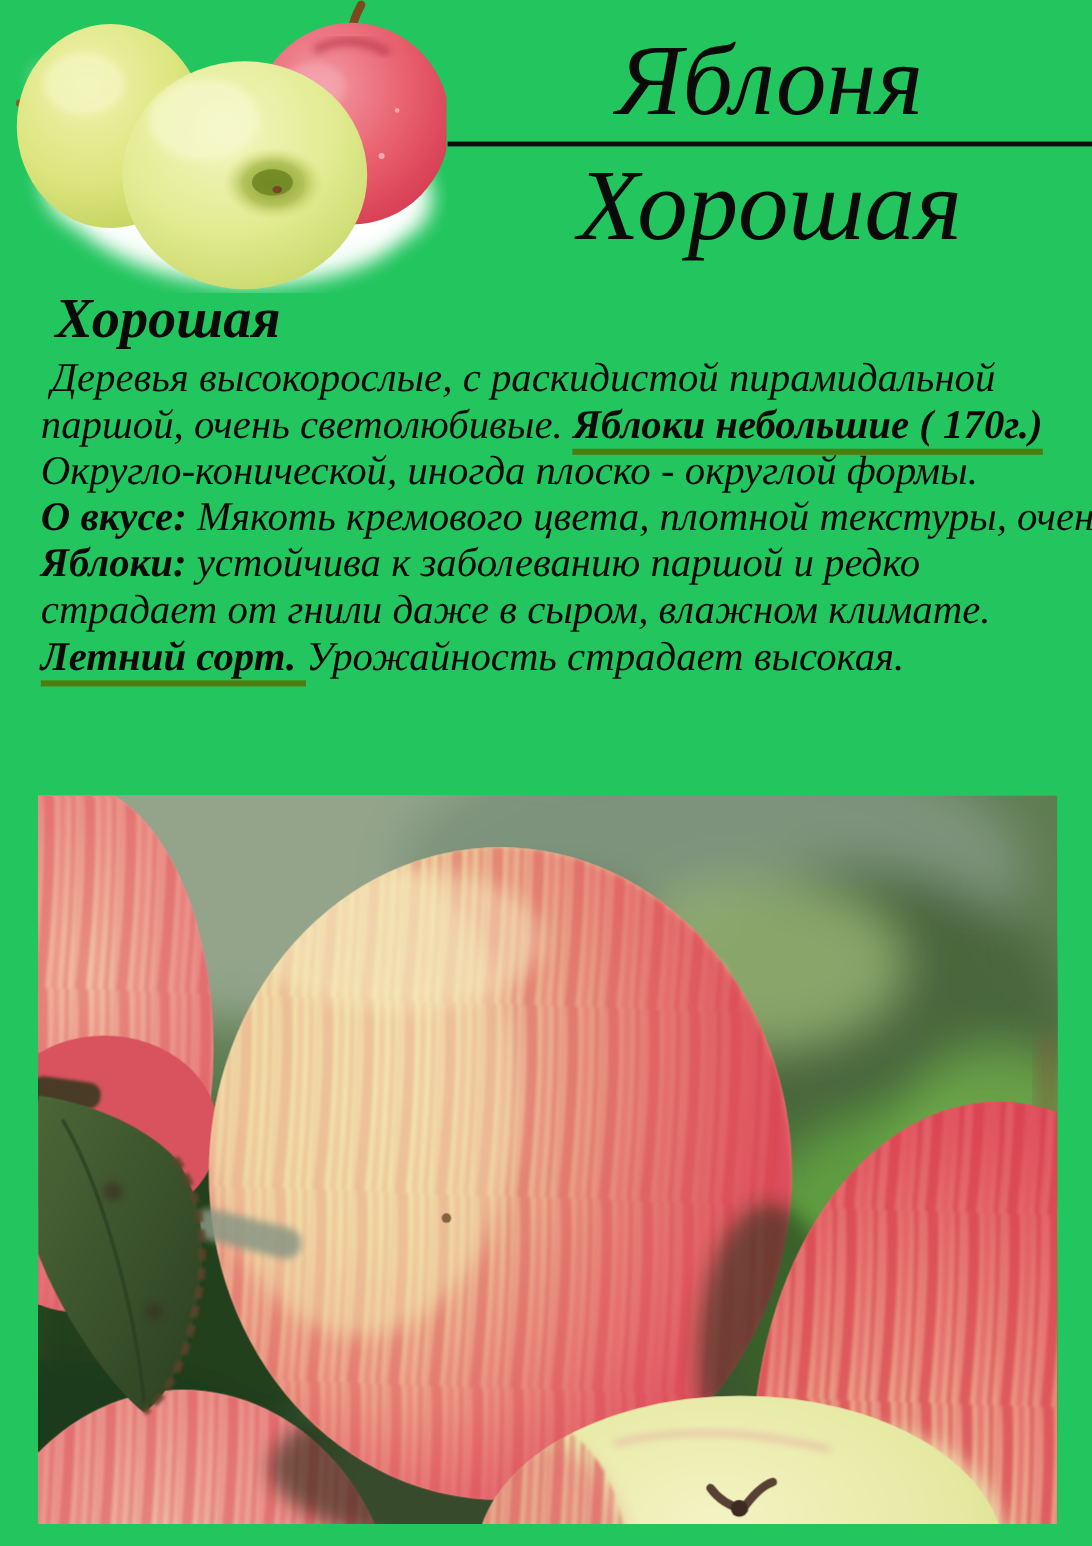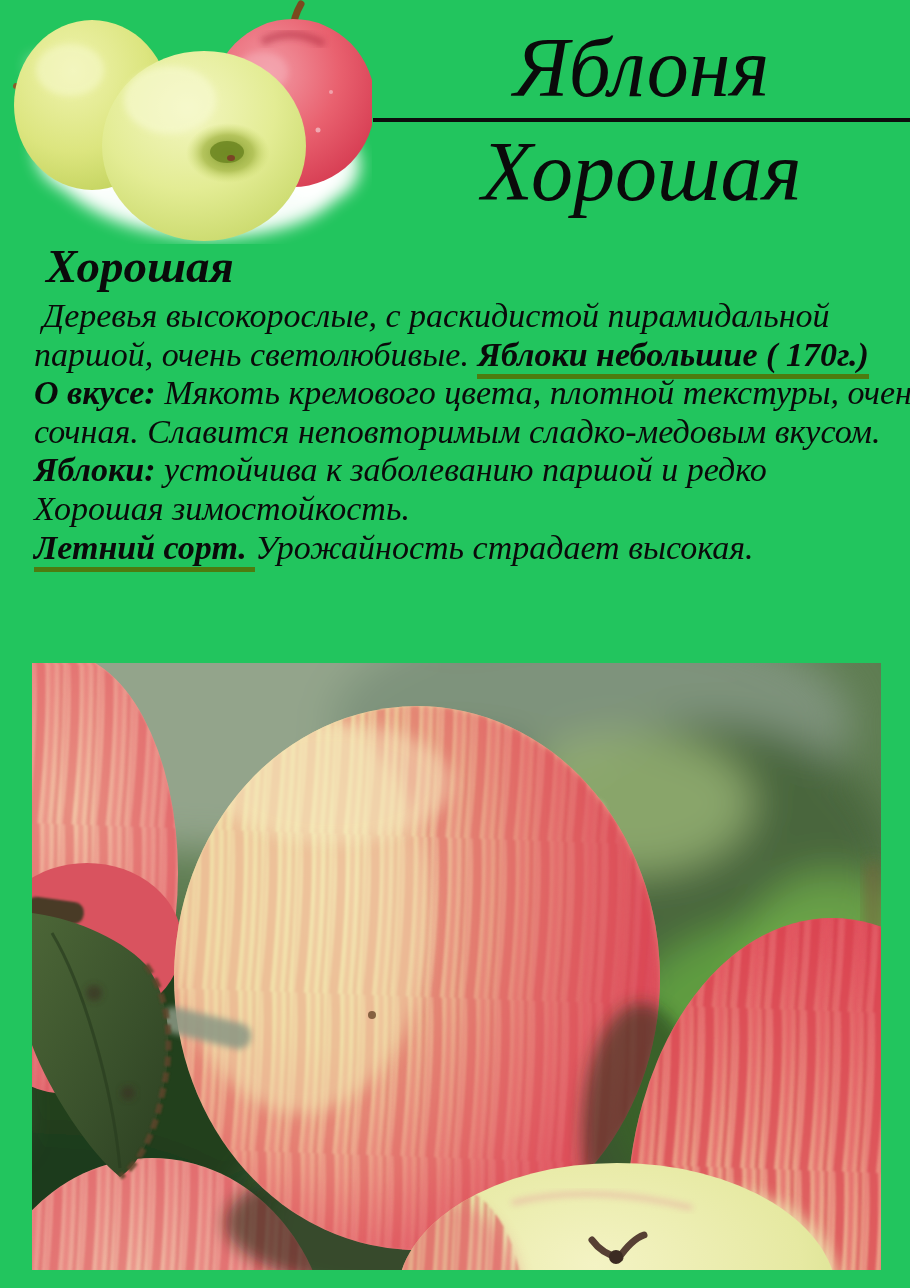--- a/index.html
+++ b/index.html
@@ -110,24 +110,24 @@
     <div class="title-line">Яблоня</div>
     <div class="title-divider"></div>
     <div class="title-line">Хорошая</div>
   </div>
 
   <div class="desc-heading">Хорошая</div>
 
   <div class="desc-block">
     <div class="desc-line"><span class="seg"> Деревья высокорослые, с раскидистой пирамидальной</span></div>
     <div class="desc-line"><span class="seg">паршой, очень светолюбивые. </span><span class="seg-bu">Яблоки небольшие ( 170г.)</span></div>
+    <div class="desc-line"><span class="seg">Округло-конической, иногда плоско - округлой формы.</span></div>
     <div class="desc-line"><span class="seg-b">О вкусе: </span><span class="seg">Мякоть кремового цвета, плотной текстуры, очень</span></div>
-    <div class="desc-line"><span class="seg">сочная. Славится неповторимым сладко-медовым вкусом.</span></div>
     <div class="desc-line"><span class="seg-b">Яблоки: </span><span class="seg">устойчива к заболеванию паршой и редко</span></div>
-    <div class="desc-line"><span class="seg">Хорошая зимостойкость.</span></div>
+    <div class="desc-line"><span class="seg">страдает от гнили даже в сыром, влажном климате.</span></div>
     <div class="desc-line"><span class="seg-bu">Летний сорт. </span><span class="seg">Урожайность страдает высокая.</span></div>
   </div>
 
   <svg class="photo" width="849" height="607" viewBox="0 0 849 607">
     <defs>
       <filter id="pb20" x="-30%" y="-30%" width="160%" height="160%">
           <feGaussianBlur stdDeviation="20"></feGaussianBlur>
         </filter>
       <filter id="pb8" x="-40%" y="-40%" width="180%" height="180%">
           <feGaussianBlur stdDeviation="8"></feGaussianBlur>

